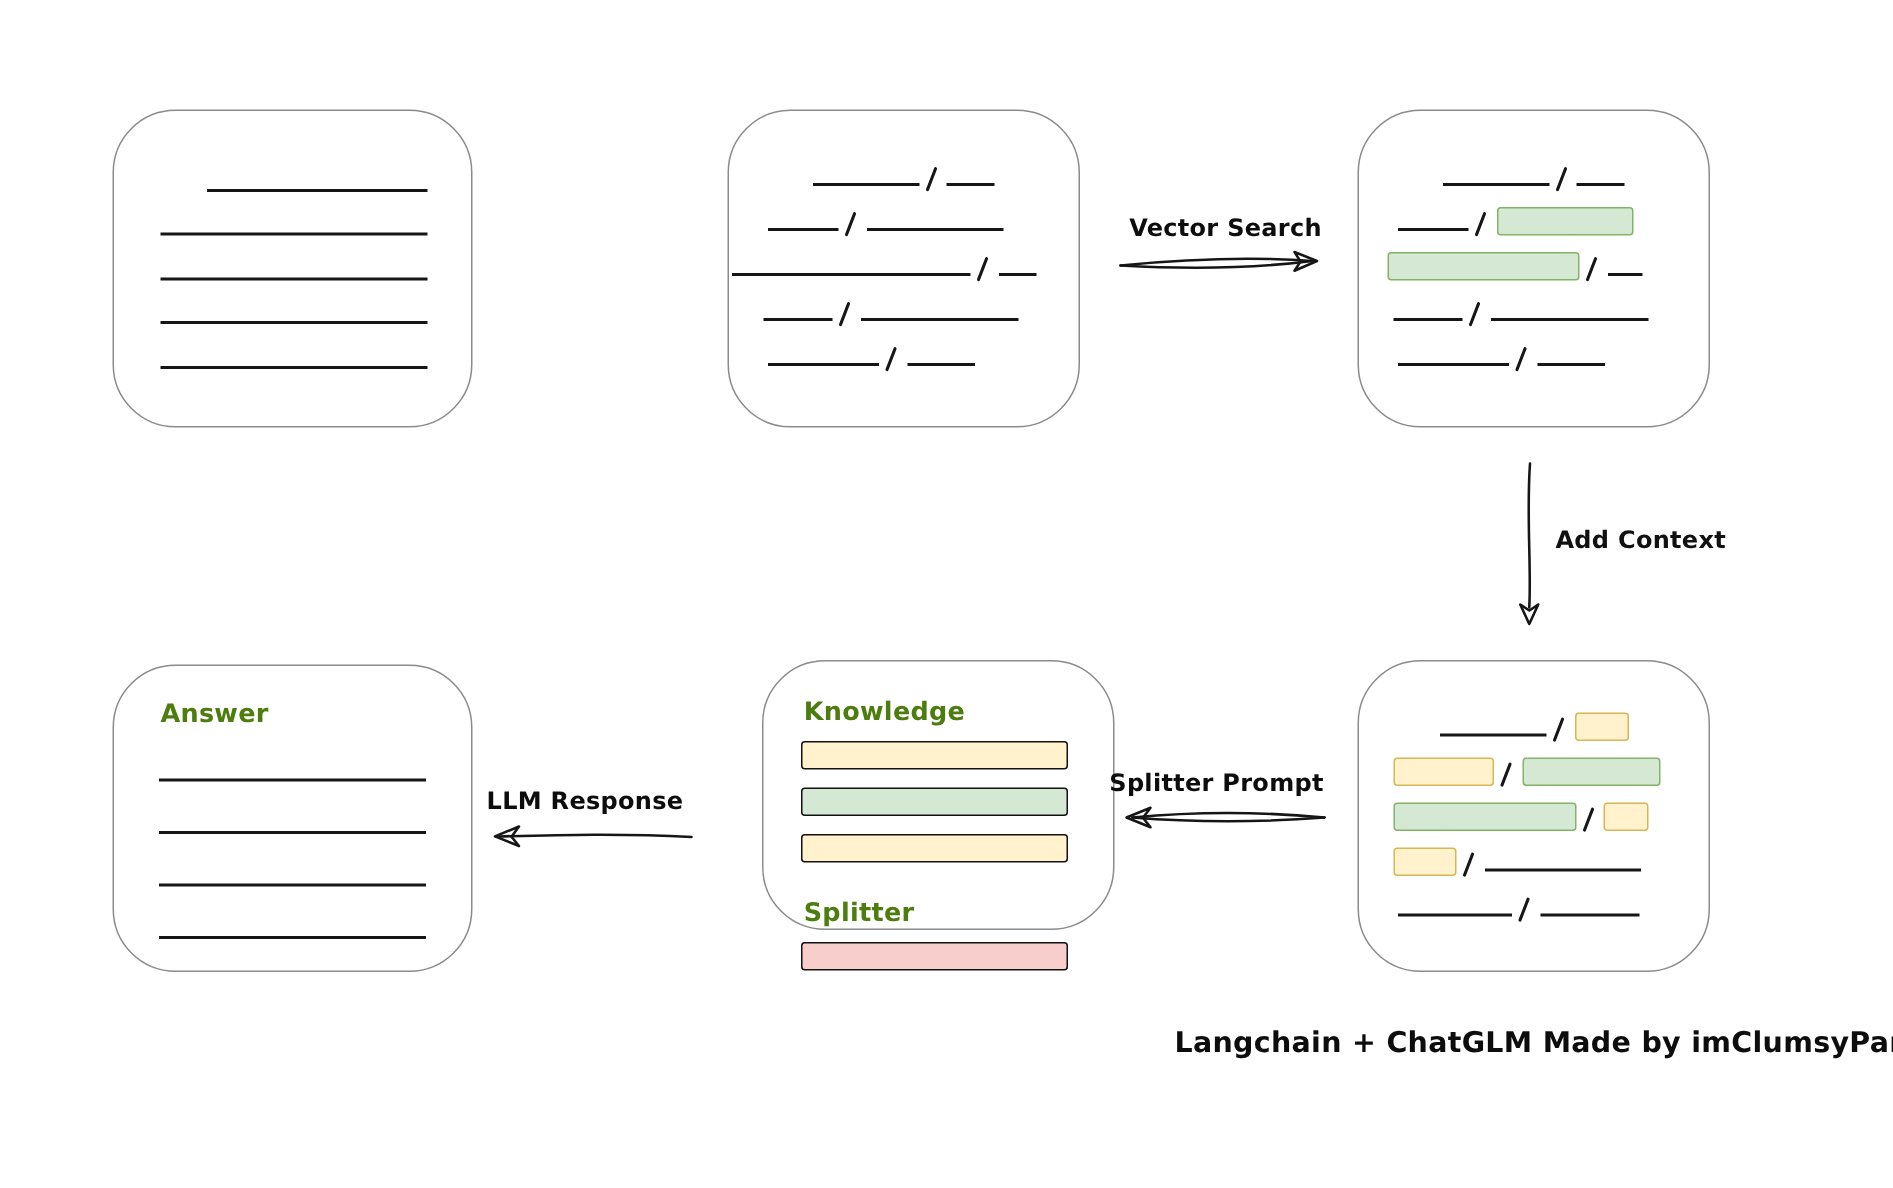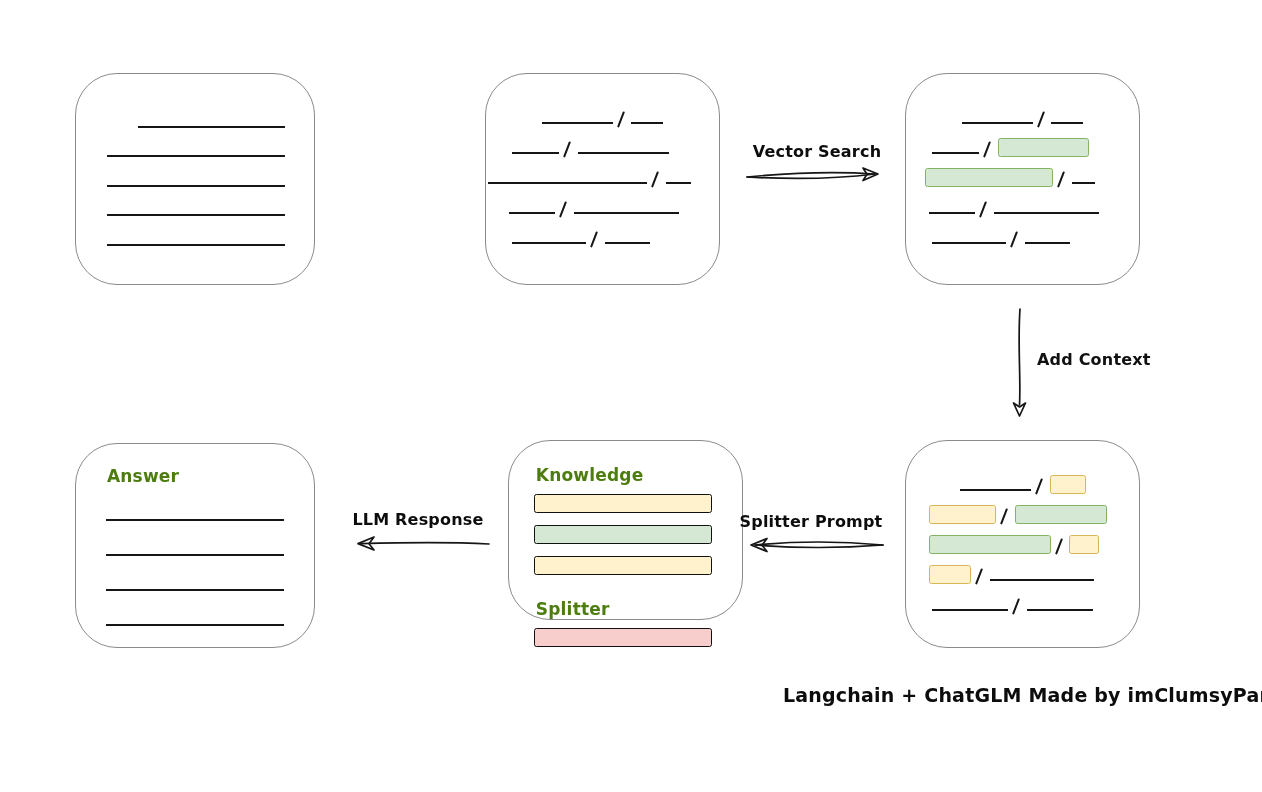--- a/index.html
+++ b/index.html
@@ -189,21 +189,21 @@
 
   <div class="arrow" style="left:736px;top:512px;width:150px;height:46px;">
     <span class="lbl">Splitter Prompt</span>
     <svg width="150" height="26" viewBox="0 0 150 26">
       <path class="stroke" d="M147,14 Q82,8 19,14"></path>
       <path class="stroke" d="M147,14 Q82,19 19,14"></path>
       <path class="stroke" d="M31,7.5 L15,14 L31,20.5 L26,14.2 Z"></path>
     </svg>
   </div>
 
-  <div class="arrow" style="left:316px;top:510px;width:148px;height:48px;padding-left:28px;">
+  <div class="arrow" style="left:316px;top:524px;width:148px;height:48px;">
     <span class="lbl">LLM Response</span>
     <svg width="148" height="26" viewBox="0 0 148 26">
       <path class="stroke" d="M145,15 C100,12.5 58,13.5 17,14.6"></path>
       <path class="stroke" d="M30,8 L14,14.6 L30,21 L25,14.8 Z"></path>
     </svg>
   </div>
 
   <div class="caption">Langchain + ChatGLM Made by imClumsyPanda</div>
 
 </div>

